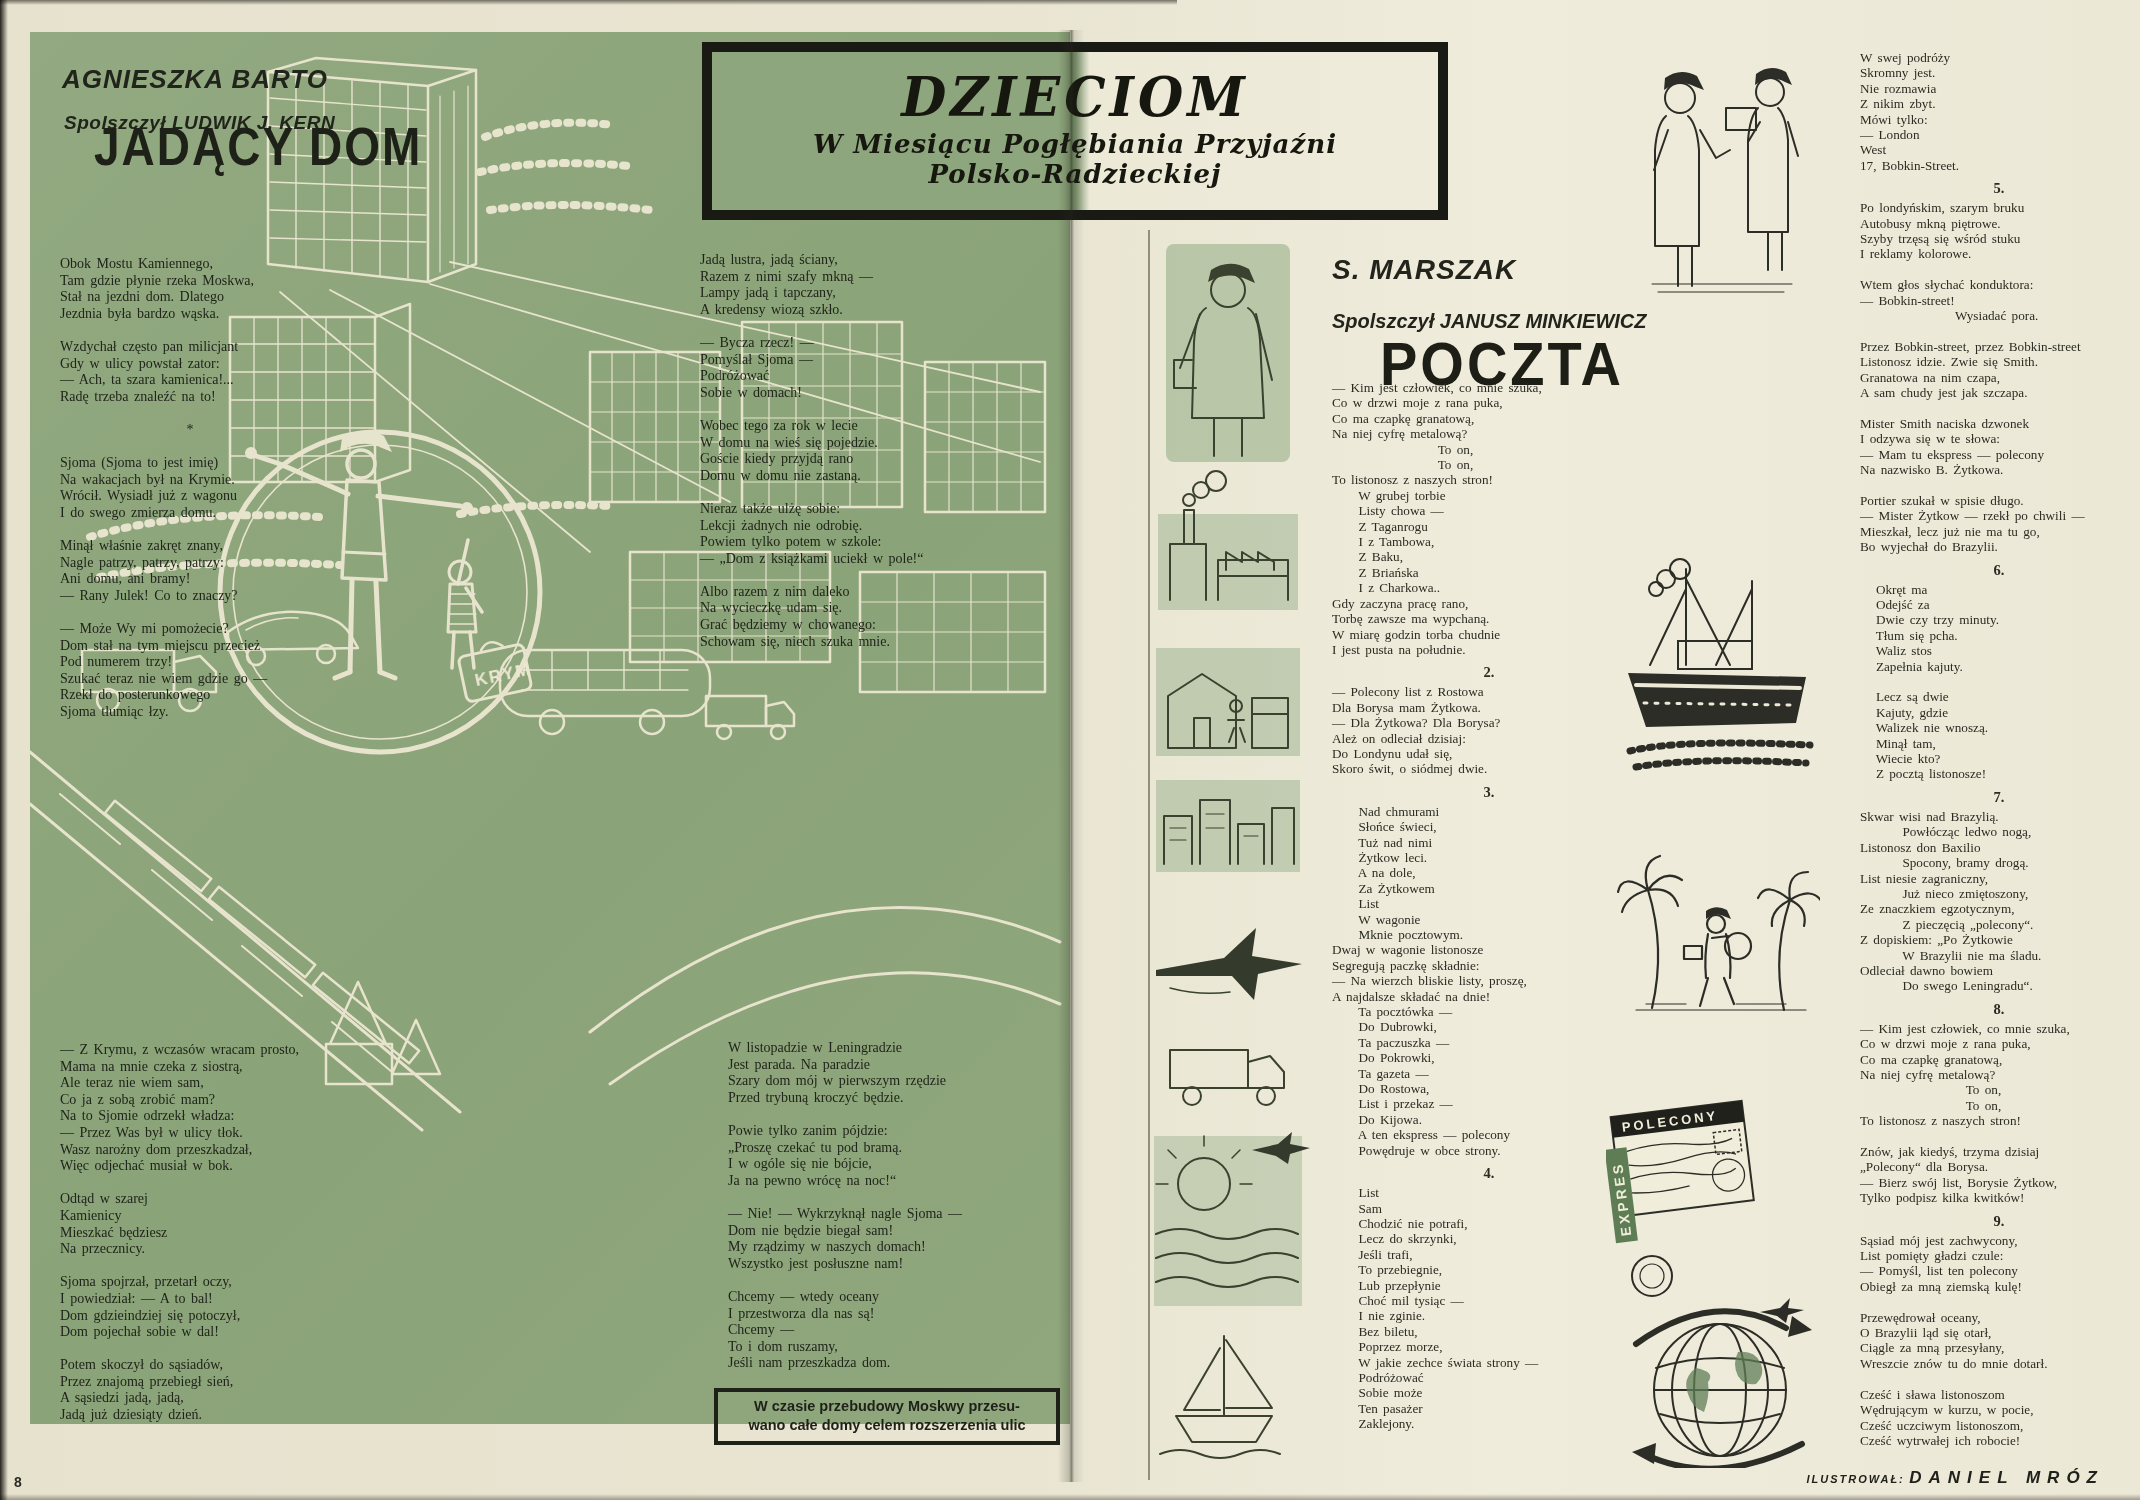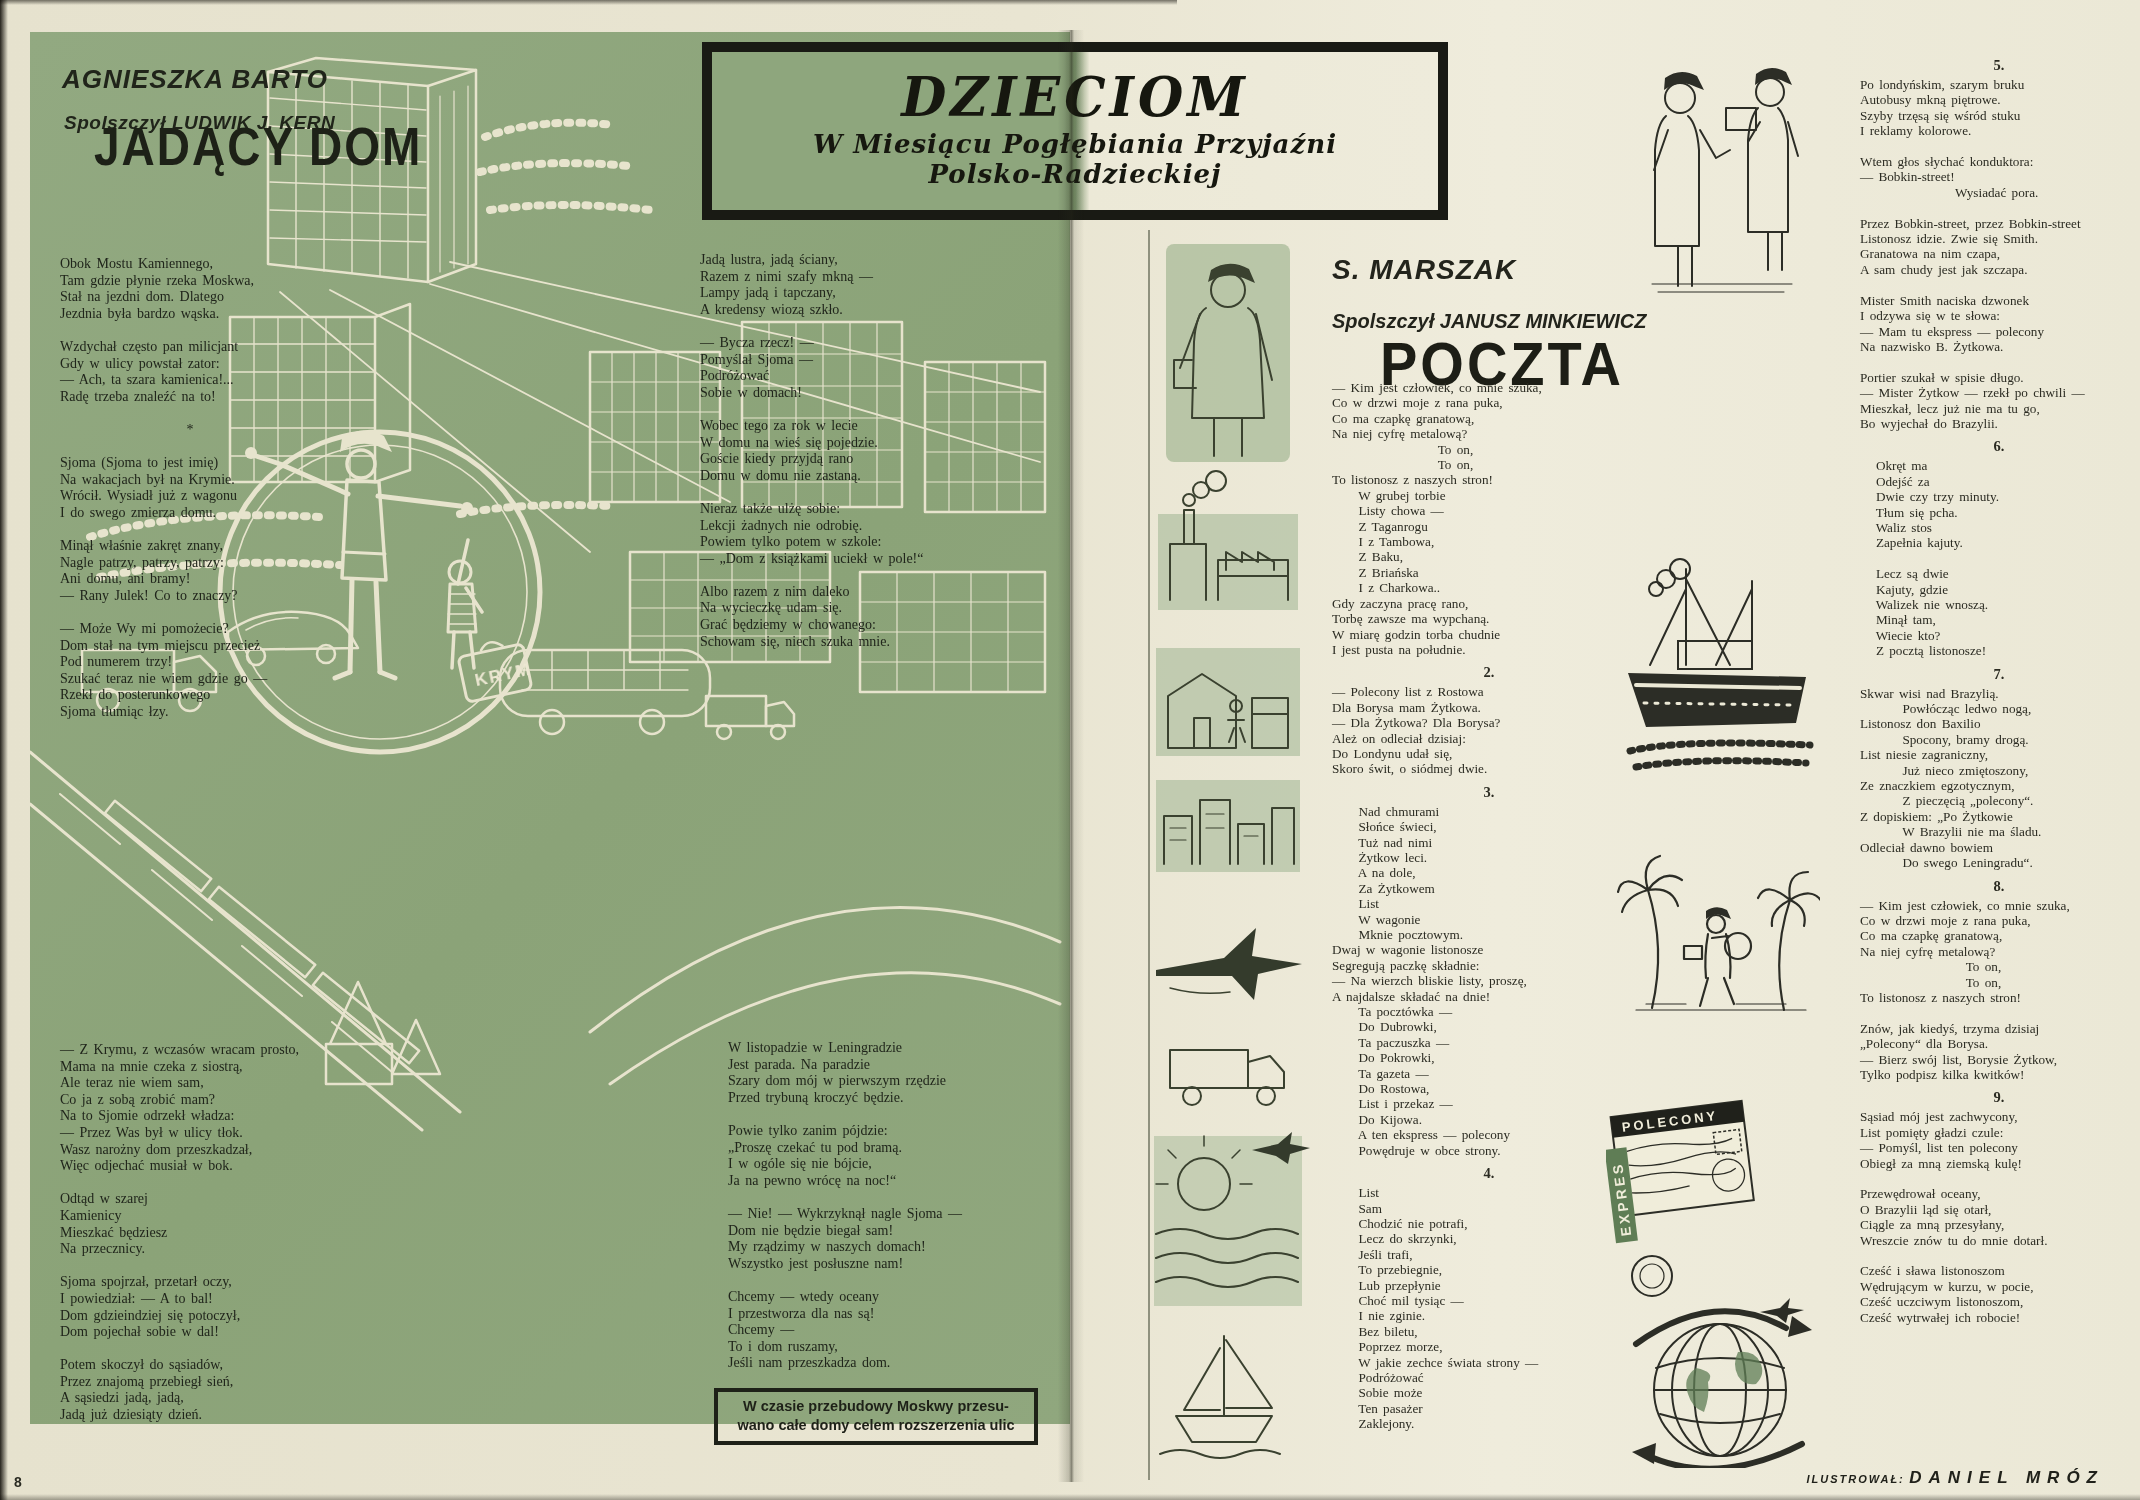--- a/index.html
+++ b/index.html
@@ -16,21 +16,21 @@
   .la-title{position:absolute;left:64px;top:82px;margin:0;font-family:"Liberation Sans",sans-serif;font-weight:700;font-size:46px;letter-spacing:2px;transform:scaleY(1.18);transform-origin:top left;color:#1d2117;}
 
   .poem{position:absolute;white-space:pre;word-spacing:2px;}
   .poem-l{font-size:14px;line-height:16.6px;color:#20251b;}
   .poem-r{font-size:13.2px;line-height:15.4px;color:#2b2b22;word-spacing:2px;white-space:pre;}
   .c1t{left:30px;top:192px;margin-top:32px;}
   .c1b{left:30px;top:1010px;}
   .c2t{left:670px;top:220px;}
   .c2b{left:658px;top:1008px;margin-left:40px;}
 
-  .caption-box{position:absolute;left:684px;top:1356px;width:300px;border:4px solid #1e2118;padding:5px 8px 6px;text-align:center;font-family:"Liberation Sans",sans-serif;font-weight:700;font-size:14.5px;line-height:19px;color:#1e2118;white-space:pre-line;}
+  .caption-box{position:absolute;left:684px;top:1356px;width:300px;border:4px solid #1e2118;padding:5px 19px 6px;text-align:center;font-family:"Liberation Sans",sans-serif;font-weight:700;font-size:14.5px;line-height:19px;color:#1e2118;white-space:pre-line;}
 
   .banner{position:absolute;left:702px;top:42px;width:726px;height:158px;border:10px solid #191a14;background:linear-gradient(90deg,#8ea67d 0%,#8ea67d 48.5%,#768e67 50%,#ece9d7 52%,#eeebdb 100%);text-align:center;z-index:3;}
   .banner-title{margin-top:14px;font-family:"DejaVu Serif",serif;font-style:italic;font-weight:700;font-size:52px;letter-spacing:4px;color:#16170f;transform:scaleY(1.05);}
   .banner-sub{font-family:"DejaVu Serif",serif;font-style:italic;font-weight:700;font-size:26px;letter-spacing:1px;color:#16170f;margin-top:2px;}
   .banner-sub2{font-family:"DejaVu Serif",serif;font-style:italic;font-weight:700;font-size:26px;letter-spacing:1px;color:#16170f;}
 
   .fold{position:absolute;left:1058px;top:30px;width:26px;height:1452px;background:linear-gradient(90deg,rgba(40,42,28,0) 0%,rgba(40,42,28,.22) 42%,rgba(35,36,24,.5) 52%,rgba(40,42,28,.12) 62%,rgba(40,42,28,0) 100%);z-index:6;}
   .divider{position:absolute;left:1148px;top:230px;width:2px;height:1250px;background:#434a36;opacity:.55;}
 
   .marszak{position:absolute;left:1332px;top:254px;font-family:"Liberation Sans",sans-serif;font-style:italic;font-weight:700;font-size:28px;letter-spacing:1px;color:#23241c;}
@@ -483,20 +483,30 @@
       <path d="M38 120 q64 -20 128 0 M36 142 h132 M42 166 q60 18 120 0"></path>
       <path fill="#5f7d55" opacity=".75" stroke="none" d="M78 120 q-14 10 -8 26 q4 14 16 18 q6 -16 4 -30 q8 -10 -12 -14 z M120 104 q16 -2 22 10 q6 12 -4 22 q-12 2 -18 -8 q-6 -12 0 -24 z"></path>
       <path stroke-width="6" d="M184 196 q-86 44 -158 10"></path>
       <path fill="#2c2d26" stroke="none" d="M36 216 l-22 -12 24 -9 z"></path>
       <path fill="#2c2d26" stroke="none" d="M142 64 l20 -4 10 -10 -2 10 16 2 -16 5 -2 8 -9 -7 z"></path>
     </g>
   </svg>
 
   <div class="right-col">
     <div>
+        <div class="poem-r">W swej podróży
+Skromny jest.
+Nie rozmawia
+Z nikim zbyt.
+Mówi tylko:
+— London
+West
+17, Bobkin-Street.</div>
+      </div>
+    <div>
         <div class="sec-num">5.</div>
         <div class="poem-r">Po londyńskim, szarym bruku
 Autobusy mkną piętrowe.
 Szyby trzęsą się wśród stuku
 I reklamy kolorowe.
 
 Wtem głos słychać konduktora:
 — Bobkin-street!
                   Wysiadać pora.
 

